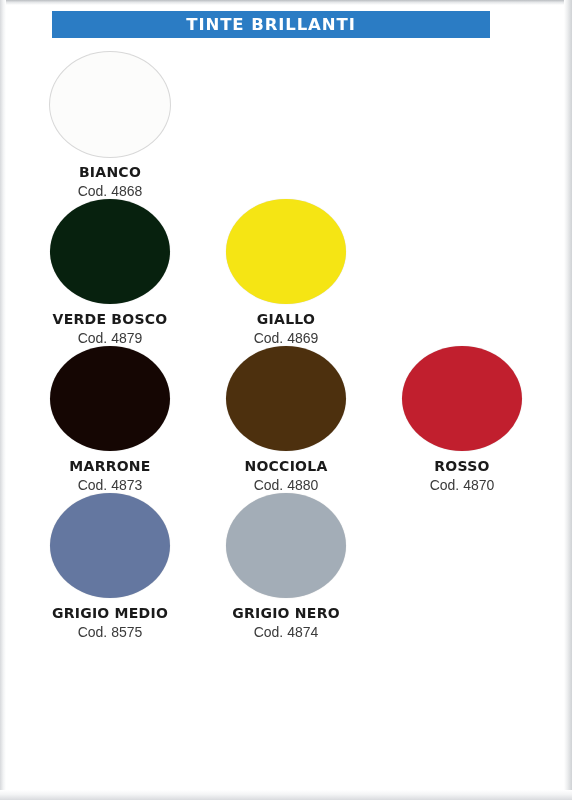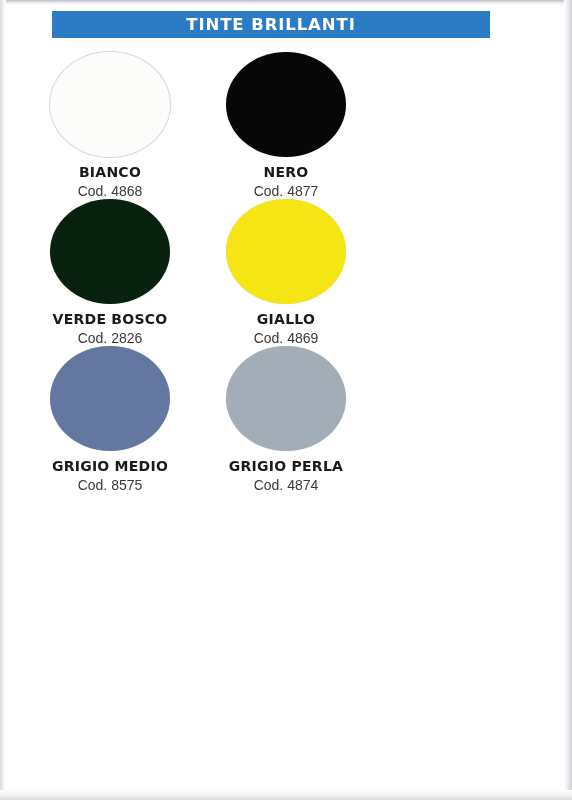--- a/index.html
+++ b/index.html
@@ -141,45 +141,57 @@
     <div id="header-title" style="color: rgb(255, 255, 255);">TINTE BRILLANTI</div>
   </div>
 
   <div id="swatch-grid">
       <div class="swatch-row">
         <div class="swatch-cell">
           <div class="swatch-disc outlined" style="background: rgb(252, 252, 251);"></div>
           <div class="swatch-name">BIANCO</div>
           <div class="swatch-code">Cod. 4868</div>
         </div>
-        <div class="swatch-cell">
-          <div class="swatch-disc" style="background: rgb(7, 7, 7);"></div>
-          <div class="swatch-name">NERO</div>
-          <div class="swatch-code">Cod. 4877</div>
-        </div>
       </div>
       <div class="swatch-row">
         <div class="swatch-cell">
           <div class="swatch-disc" style="background: rgb(7, 33, 14);"></div>
           <div class="swatch-name">VERDE BOSCO</div>
-          <div class="swatch-code">Cod. 2826</div>
+          <div class="swatch-code">Cod. 4879</div>
         </div>
         <div class="swatch-cell">
           <div class="swatch-disc" style="background: rgb(245, 229, 20);"></div>
           <div class="swatch-name">GIALLO</div>
           <div class="swatch-code">Cod. 4869</div>
+        </div>
+      </div>
+      <div class="swatch-row">
+        <div class="swatch-cell">
+          <div class="swatch-disc" style="background: rgb(21, 6, 3);"></div>
+          <div class="swatch-name">MARRONE</div>
+          <div class="swatch-code">Cod. 4873</div>
+        </div>
+        <div class="swatch-cell">
+          <div class="swatch-disc" style="background: rgb(77, 48, 14);"></div>
+          <div class="swatch-name">NOCCIOLA</div>
+          <div class="swatch-code">Cod. 4880</div>
+        </div>
+        <div class="swatch-cell">
+          <div class="swatch-disc" style="background: rgb(193, 31, 46);"></div>
+          <div class="swatch-name">ROSSO</div>
+          <div class="swatch-code">Cod. 4870</div>
         </div>
       </div>
       <div class="swatch-row">
         <div class="swatch-cell">
           <div class="swatch-disc" style="background: rgb(100, 119, 160);"></div>
           <div class="swatch-name">GRIGIO MEDIO</div>
           <div class="swatch-code">Cod. 8575</div>
         </div>
         <div class="swatch-cell">
           <div class="swatch-disc" style="background: rgb(163, 173, 183);"></div>
-          <div class="swatch-name">GRIGIO PERLA</div>
+          <div class="swatch-name">GRIGIO NERO</div>
           <div class="swatch-code">Cod. 4874</div>
         </div>
       </div>
     </div>
 
 </div>
 
 </body></html>

